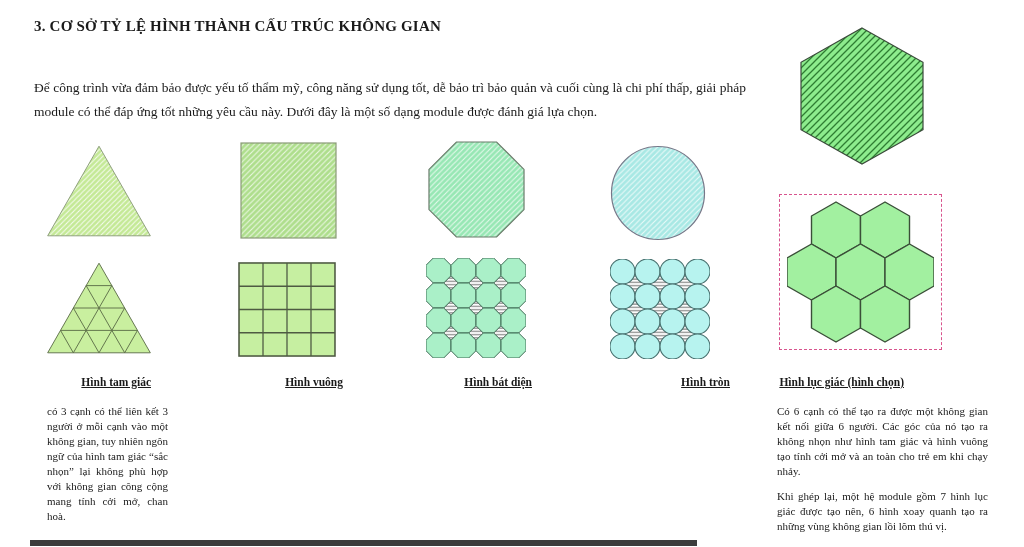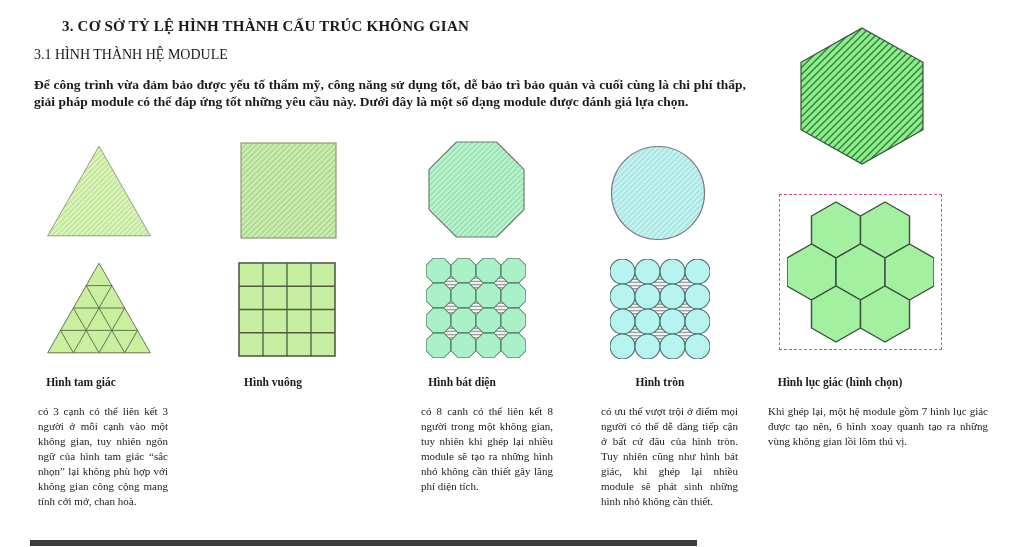--- a/index.html
+++ b/index.html
@@ -1,24 +1,24 @@
 <!DOCTYPE html>
 <html><head>
 <meta charset="utf-8">
 <style>
   html,body{margin:0;padding:0;background:#ffffff;}
   .page{position:relative;width:1024px;height:547px;background:#ffffff;overflow:hidden;
         font-family:"Liberation Serif","DejaVu Serif",serif;color:#1a1a1a;}
   .abs{position:absolute;}
-  .title{left:34px;top:18px;font-size:15px;font-weight:bold;letter-spacing:.2px;white-space:nowrap;margin-left:28px;}
+  .title{left:34px;top:18px;font-size:15px;font-weight:bold;letter-spacing:.2px;white-space:nowrap;}
   .subtitle{left:34px;top:47px;font-size:14px;white-space:nowrap;}
-  .intro{left:34px;top:76px;width:712px;font-size:13.5px;line-height:17px;text-align:justify;font-weight:bold;}
-  .shape-label{top:376px;font-size:11.5px;font-weight:bold;text-align:center;white-space:nowrap;}
+  .intro{left:34px;top:76px;width:712px;font-size:13.5px;line-height:24px;text-align:justify;}
+  .shape-label{top:376px;font-size:11.5px;font-weight:bold;text-align:right;white-space:nowrap;text-decoration:underline;}
   .desc{top:404px;font-size:11px;line-height:15px;text-align:justify;}
-  .desc p{margin:0 0 10px 8px;}
+  .desc p{margin:0 0 10px 17px;}
   svg{display:block;}
   .hex-box{left:779px;top:194px;width:163px;height:156px;border:1.6px dashed #d8548e;box-sizing:border-box;}
   .hex-cluster{left:787px;top:201px;}
   .bottom-bar{left:30px;top:540px;width:667px;height:6px;background:#3c3c3c;}
 </style>
 </head>
 <body>
 
 <div class="page">
 
@@ -50,21 +50,20 @@
       </pattern>
       <polygon id="oct25" points="7.3,0 17.7,0 25,7.3 25,17.7 17.7,25 7.3,25 0,17.7 0,7.3"></polygon>
       <polygon id="diaS" points="0,-7.3 7.3,0 0,7.3 -7.3,0"></polygon>
       <polygon id="diaC" points="0,-10.3 10.3,0 0,10.3 -10.3,0"></polygon>
       <circle id="cir25" r="12.5"></circle>
       <polygon id="hexP" points="0,-28 24.5,-14 24.5,14 0,28 -24.5,14 -24.5,-14"></polygon>
     </defs>
   </svg>
 
   <div class="abs title">3. CƠ SỞ TỶ LỆ HÌNH THÀNH CẤU TRÚC KHÔNG GIAN</div>
-  <div class="abs subtitle">3.1 HÌNH THÀNH HỆ MODULE</div>
   <div class="abs intro">Để công trình vừa đảm bảo được yếu tố thẩm mỹ, công năng sử dụng tốt, dễ bảo trì bảo quản và cuối cùng là chi phí thấp, giải pháp module có thể đáp ứng tốt những yêu cầu này. Dưới đây là một số dạng module được đánh giá lựa chọn.</div>
 
   <svg class="abs" style="left:43px;top:142px" width="112" height="98" viewBox="0 0 120 100">
     <polygon points="60,2 115,98 5,98" fill="url(#p-tri)" stroke="#8a9a78" stroke-width="1"></polygon>
   </svg>
 
   <svg class="abs" style="left:240px;top:142px" width="97" height="97" viewBox="0 0 97 97">
     <rect x="1" y="1" width="95" height="95" fill="url(#p-sq)" stroke="#8a9a78" stroke-width="1.2"></rect>
   </svg>
 
@@ -170,30 +169,25 @@
         <use href="#hexP" x="122.5" y="71"></use>
       <use href="#hexP" x="49" y="113"></use>
         <use href="#hexP" x="98" y="113"></use>
     </g>
   </svg>
 
   <div class="abs shape-label" style="left:11px;width:140px">Hình tam giác</div>
   <div class="abs shape-label" style="left:203px;width:140px">Hình vuông</div>
   <div class="abs shape-label" style="left:392px;width:140px">Hình bát diện</div>
   <div class="abs shape-label" style="left:590px;width:140px">Hình tròn</div>
-  <div class="abs shape-label" style="left:740px;width:200px">Hình lục giác (hình chọn)</div>
+  <div class="abs shape-label" style="left:704px;width:200px">Hình lục giác (hình chọn)</div>
 
   <div class="abs desc" style="left:30px;width:138px">
     <p>có 3 cạnh có thể liên kết 3 người ở mỗi cạnh vào một không gian, tuy nhiên ngôn ngữ của hình tam giác “sắc nhọn” lại không phù hợp với không gian công cộng mang tính cởi mở, chan hoà.</p>
   </div>
-  <div class="abs desc" style="left:413px;width:140px">
-    <p>có 8 canh có thể liên kết 8 người trong một không gian, tuy nhiên khi ghép lại nhiều module sẽ tạo ra những hình nhỏ không cần thiết gây lãng phí diện tích.</p>
-  </div>
-  <div class="abs desc" style="left:593px;width:145px">
-    <p>có ưu thế vượt trội ở điểm mọi người có thể dễ dàng tiếp cận ở bất cứ đâu của hình tròn. Tuy nhiên cũng như hình bát giác, khi ghép lại nhiều module sẽ phát sinh những hình nhỏ không cần thiết.</p>
-  </div>
   <div class="abs desc" style="left:760px;width:228px">
+    <p>Có 6 cạnh có thể tạo ra được một không gian kết nối giữa 6 người. Các góc của nó tạo ra không nhọn như hình tam giác và hình vuông tạo tính cởi mở và an toàn cho trẻ em khi chạy nhảy.</p>
     <p>Khi ghép lại, một hệ module gồm 7 hình lục giác được tạo nên, 6 hình xoay quanh tạo ra những vùng không gian lồi lõm thú vị.</p>
   </div>
 
   <div class="abs bottom-bar"></div>
 
 </div>
 
 </body></html>

